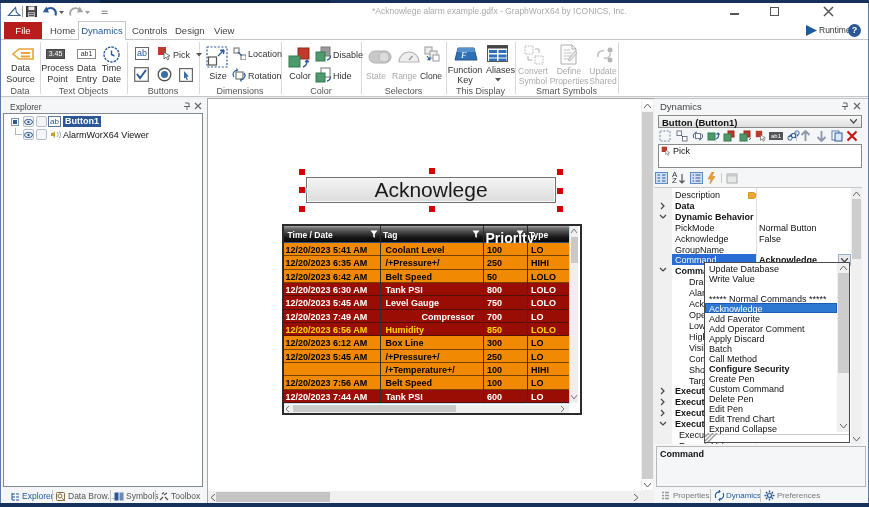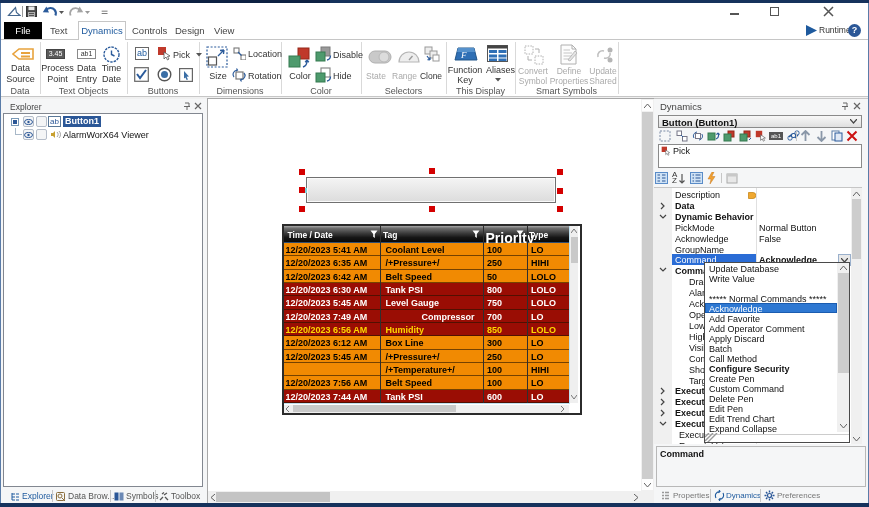--- a/index.html
+++ b/index.html
@@ -42,31 +42,32 @@
 
 <svg class="abs" style="left:68px;top:5px;" width="16" height="13" viewBox="0 0 16 13">
   <path d="M12 5.5 C10 2.5, 5.5 2.2, 3.3 5 C2 6.6, 1.8 8.5, 2.6 10.5" fill="none" stroke="#a5a5a5" stroke-width="1.8"></path>
   <path d="M15.2 7.2 L9 7.4 L11.6 1.6 Z" fill="#a5a5a5"></path>
 </svg>
 <svg class="abs" style="left:85px;top:11px;" width="5" height="4">
       <path d="M0 0 L5 0 L2.5 3 Z" fill="#999"></path>
     </svg>
 <div class="abs txt" style="left:101px;top:7px;font-size:8px;color:#555;">⚌</div>
 
+<div class="abs txt" style="left:372px;top:6px;font-size:8.5px;color:#a9a9a9;">*Acknowlege alarm example.gdfx - GraphWorX64 by ICONICS, Inc.</div>
 
 <div class="abs" style="left:730px;top:13px;width:9px;height:2px;background:#555;"></div>
 <div class="abs" style="left:770px;top:7px;width:9px;height:9px;border:1.5px solid #555;"></div>
 <svg class="abs" style="left:823px;top:6px;" width="11" height="11" viewBox="0 0 11 11">
   <path d="M1 1 L10 10 M10 1 L1 10" stroke="#555" stroke-width="1.5"></path>
 </svg>
 
 <div class="abs" style="left:0;top:21px;width:869px;height:19px;background:#fff;"></div>
 <div class="abs" style="left:0;top:39px;width:869px;height:1px;background:#c6c6c6;"></div>
-<div class="abs" style="left:4px;top:22px;width:38px;height:17px;background:#000000;color:#fff;font-size:9.5px;text-align:center;line-height:17px;">File</div>
-<div class="abs txt" style="left:50px;top:25px;font-size:9.5px;color:#444;">Text</div>
+<div class="abs" style="left:4px;top:22px;width:38px;height:17px;background:#b91c1c;color:#fff;font-size:9.5px;text-align:center;line-height:17px;">File</div>
+<div class="abs txt" style="left:50px;top:25px;font-size:9.5px;color:#444;">Home</div>
 <div class="abs" style="left:78px;top:21px;width:48px;height:19px;background:#fff;border:1px solid #c6c6c6;border-bottom:none;color:#1e5a9e;font-size:9.5px;text-align:center;line-height:18px;">Dynamics</div>
 <div class="abs txt" style="left:132px;top:25px;font-size:9.5px;color:#444;">Controls</div>
 <div class="abs txt" style="left:175px;top:25px;font-size:9.5px;color:#444;">Design</div>
 <div class="abs txt" style="left:214px;top:25px;font-size:9.5px;color:#444;">View</div>
 
 <svg class="abs" style="left:806px;top:25px;" width="11" height="11">
       <path d="M0 0 L11 5.5 L0 11 Z" fill="#1e5a9e"></path>
     </svg>
 <div class="abs txt" style="left:819px;top:25px;font-size:8.5px;color:#333;">Runtime</div>
 <div class="abs" style="left:848px;top:24px;width:13px;height:13px;border-radius:7px;background:#2b5797;color:#fff;font-size:9px;font-weight:bold;text-align:center;line-height:13px;">?</div>
@@ -289,20 +290,21 @@
 <svg class="abs" style="left:159px;top:492px;" width="10" height="9" viewBox="0 0 10 9">
       <path d="M1 8 L4 5 M3 2 L5 0.5 M6 5 L9 8 M5 3 L8 1" stroke="#555" stroke-width="1.3"></path>
     </svg>
 <div class="abs txt" style="left:171px;top:491px;font-size:8.5px;color:#555;">Toolbox</div>
 
 <div class="abs" style="left:207px;top:98px;width:1px;height:405px;background:#a8a8a8;"></div>
 <div class="abs" style="left:207px;top:98px;width:447px;height:1px;background:#a8a8a8;"></div>
 <div class="abs" style="left:208px;top:99px;width:433px;height:392px;background:#fff;"></div>
 
 <div class="abs" style="left:306px;top:177px;width:250px;height:26px;background:linear-gradient(#f4f4f4,#dcdcdc);border:1px solid #707070;box-shadow:inset 0 0 0 1px #fafafa;"></div>
+<div class="abs" style="left:306px;top:177px;width:250px;height:26px;font-size:21px;color:#1a1a1a;text-align:center;line-height:25px;">Acknowlege</div>
 <div class="abs" style="left:299px;top:169px;width:6px;height:6px;background:#d40000;"></div>
 <div class="abs" style="left:429px;top:168px;width:6px;height:6px;background:#d40000;"></div>
 <div class="abs" style="left:557px;top:169px;width:6px;height:6px;background:#d40000;"></div>
 <div class="abs" style="left:299px;top:187px;width:6px;height:6px;background:#d40000;"></div>
 <div class="abs" style="left:305px;top:188px;width:2px;height:5px;background:#7fd4dc;"></div>
 <div class="abs" style="left:557px;top:188px;width:6px;height:6px;background:#d40000;"></div>
 <div class="abs" style="left:299px;top:206px;width:6px;height:6px;background:#d40000;"></div>
 <div class="abs" style="left:429px;top:206px;width:6px;height:6px;background:#d40000;"></div>
 <div class="abs" style="left:557px;top:206px;width:6px;height:6px;background:#d40000;"></div>
 

